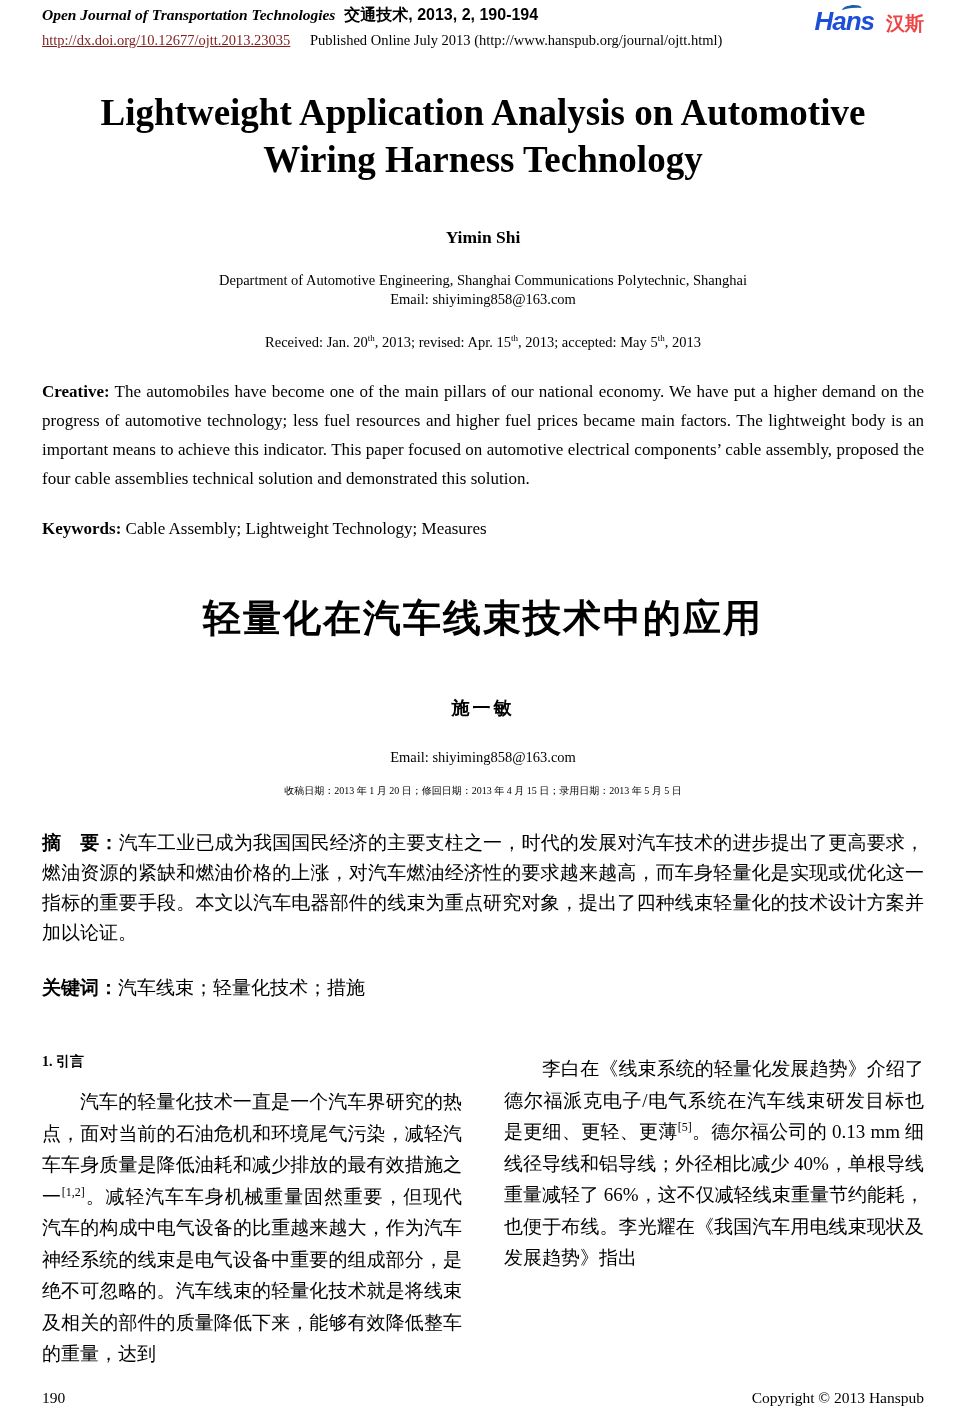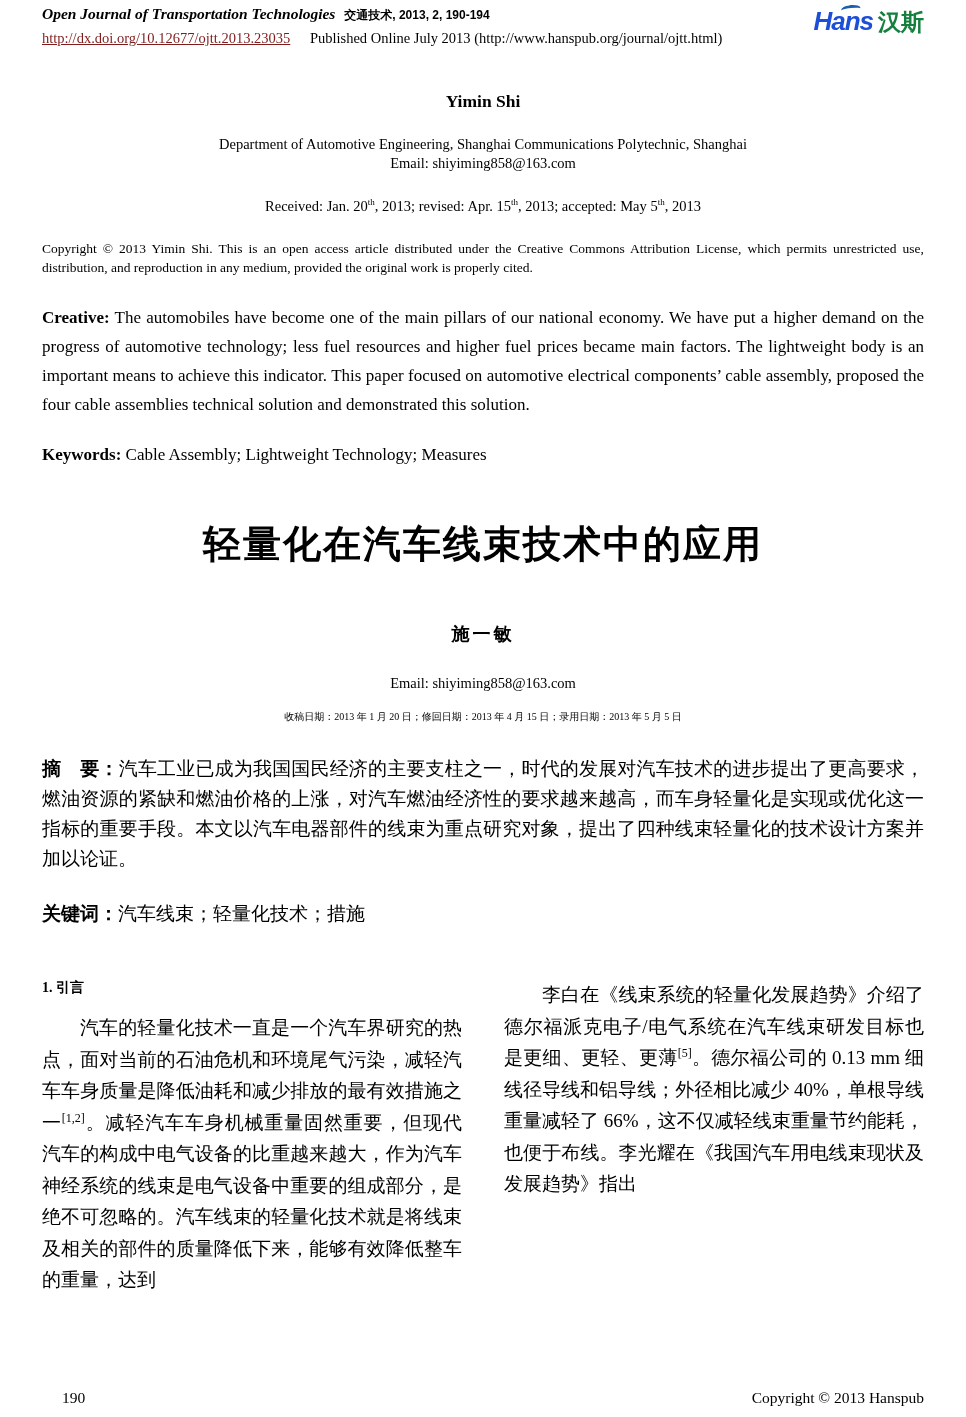--- a/index.html
+++ b/index.html
@@ -13,26 +13,26 @@
     font-family: "Liberation Serif", serif;
     color: #000;
     overflow: hidden;
   }
   .content { margin: 0 42px; }
 
   
   .header { display: flex; justify-content: space-between; align-items: flex-start; padding-top: 5px; }
   .h-line1 { font-size: 15.5px; font-weight: bold; white-space: nowrap; }
   .journal-en { font-style: italic; }
-  .journal-cn { font-style: normal; margin-left: 5px; font-family: "Liberation Sans", sans-serif; font-size: 12px; margin-top: 32px; }
+  .journal-cn { font-style: normal; margin-left: 5px; font-family: "Liberation Sans", sans-serif; font-size: 16px; margin-top: 32px; }
   .h-line2 { font-size: 14.5px; margin-top: 6px; white-space: nowrap; }
   .doi-link { color: #7f1d1d; text-decoration: underline; margin-right: 16px; cursor: pointer; }
   .logo { position: relative; white-space: nowrap; padding-top: 1px; }
   .logo-latin { color: #1d4ed8; font-weight: bold; font-style: italic; font-size: 26px; letter-spacing: -1px; font-family: "Liberation Sans", sans-serif; }
-  .logo-cn { color: #15803d; font-weight: bold; font-size: 23px; font-family: "Liberation Sans", sans-serif; margin-left: 1px; }
+  .logo-cn { color: #ef4444; font-weight: bold; font-size: 19px; font-family: "Liberation Sans", sans-serif; margin-left: 8px; }
   .logo-swoosh { position: absolute; left: 28px; top: 0px; width: 20px; height: 9px; border-top: 3px solid #1B5FAA; border-radius: 50% 50% 0 0; transform: rotate(-6deg); }
 
   
   .title-en { margin: 40px auto 0; width: 840px; text-align: center; font-size: 37px; line-height: 47px; font-weight: bold; }
   .author-en { margin-top: 44px; text-align: center; font-size: 17.5px; font-weight: bold; }
   .aff-block { margin-top: 23px; text-align: center; font-size: 14.5px; line-height: 19px; }
   .received { margin-top: 25px; text-align: center; font-size: 14.5px; }
   .received sup, .aff-block sup { font-size: 9px; }
   sup { line-height: 0; }
   .copyright-note { margin-top: 24px; font-size: 13.5px; line-height: 19px; text-align: justify; }
@@ -54,21 +54,21 @@
   .columns { margin-top: 52px; display: flex; gap: 42px; }
   .col { width: 420px; }
   .sec-heading { font-size: 14px; font-weight: bold; margin-bottom: 15px; }
   .sec-heading .num { font-family: "Liberation Serif", serif; }
   .sec-heading .txt { font-family: "Liberation Sans", sans-serif; }
   .body-para { font-size: 19px; line-height: 31.5px; text-align: justify; }
   .body-para sup { font-size: 12px; }
   .indent { text-indent: 2em; }
 
   
-  .footer { position: absolute; left: 42px; right: 42px; bottom: 10px; display: flex; justify-content: space-between; font-size: 15.5px; margin-left: 20px; }
+  .footer { position: absolute; left: 42px; right: 42px; bottom: 10px; display: flex; justify-content: space-between; font-size: 15.5px; }
 </style>
 </head>
 <body>
 
 <div class="page">
   <div class="content">
 
     <div class="header">
       <div>
         <div class="h-line1">
@@ -80,33 +80,33 @@
           <span>Published Online July 2013 (http://www.hanspub.org/journal/ojtt.html)</span>
         </div>
       </div>
       <div class="logo">
         <span class="logo-swoosh"></span>
         <span class="logo-latin">Hans</span>
         <span class="logo-cn">汉斯</span>
       </div>
     </div>
 
+    <h1 class="title-en">Lightweight Application Analysis on Automotive Wiring Harness Technology</h1>
 
     <div class="author-en">Yimin Shi</div>
 
     <div class="aff-block">
       <div>Department of Automotive Engineering, Shanghai Communications Polytechnic, Shanghai</div>
       <div>Email: shiyiming858@163.com</div>
     </div>
 
     <div class="received">
       <span>Received: Jan. 20</span><sup>th</sup><span>, 2013; revised: Apr. 15</span><sup>th</sup><span>, 2013; accepted: May 5</span><sup>th</sup><span>, 2013</span>
     </div>
 
-    <p class="copyright-note">Copyright © 2013 Yimin Shi. This is an open access article distributed under the Creative Commons Attribution License, which permits unrestricted use, distribution, and reproduction in any medium, provided the original work is properly cited.</p>
 
     <p class="abstract-en">
       <span class="label-bold">Creative:</span>
       <span>The automobiles have become one of the main pillars of our national economy. We have put a higher demand on the progress of automotive technology; less fuel resources and higher fuel prices became main factors. The lightweight body is an important means to achieve this indicator. This paper focused on automotive electrical components’ cable assembly, proposed the four cable assemblies technical solution and demonstrated this solution.</span>
     </p>
 
     <p class="keywords-en">
       <span class="label-bold">Keywords:</span>
       <span>Cable Assembly; Lightweight Technology; Measures</span>
     </p>

